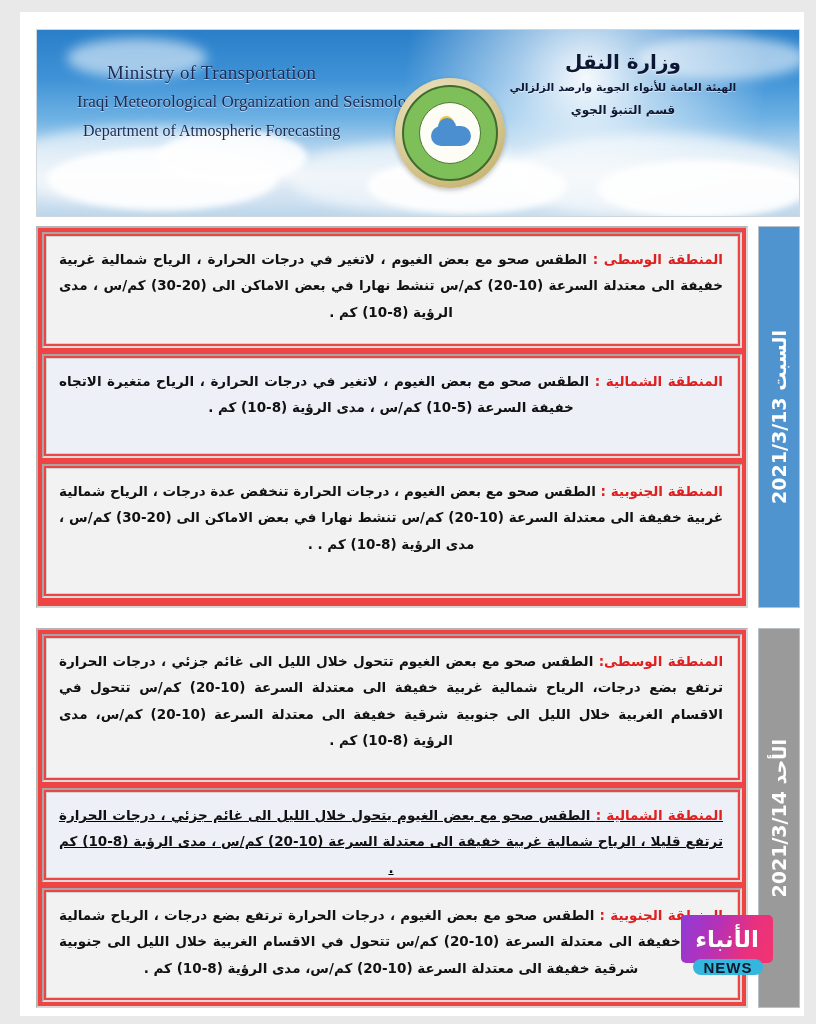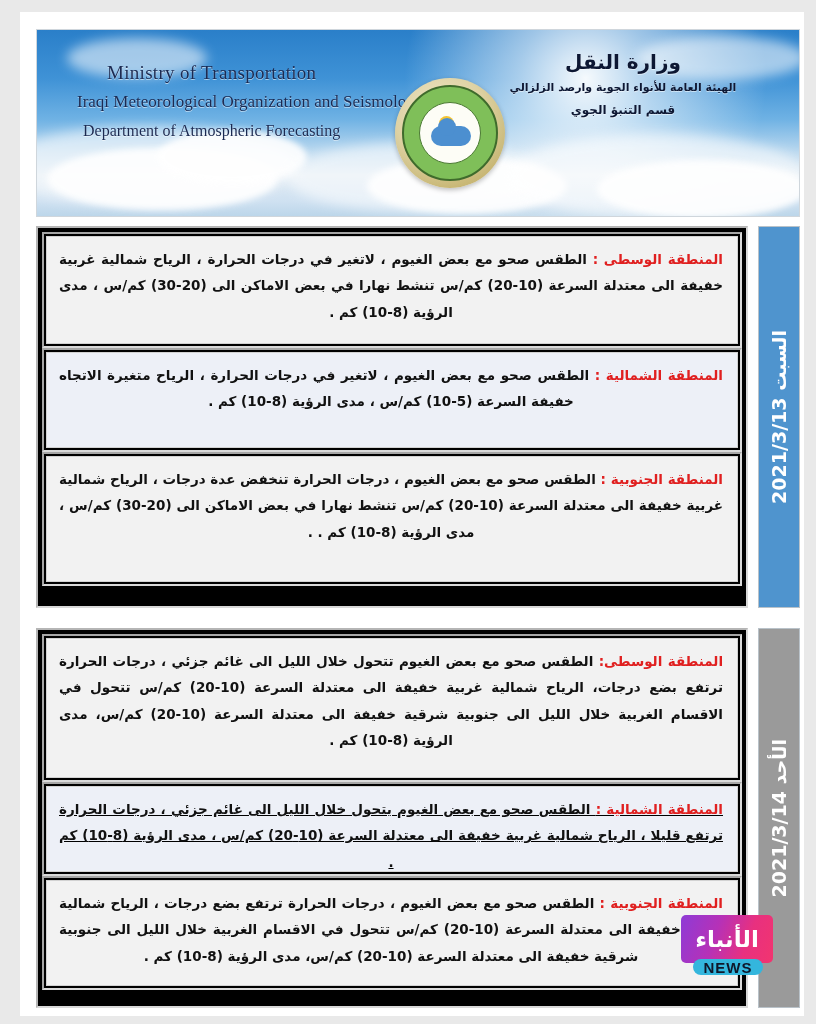--- a/index.html
+++ b/index.html
@@ -165,23 +165,24 @@
   .daytab.blue { background: #4f94ce; }
   .daytab.gray { background: #9a9a9a; }
 
   .blocks {
     flex: 1 1 auto;
     border: 2px solid #b5b5b5;
     border-right-color: #d8d8d8;
     border-bottom-color: #d8d8d8;
     box-sizing: border-box;
     padding: 4px;
-    background: #000000;
+    background: #ef4444;
     display: flex;
     flex-direction: column;
+    gap: 6px;
   }
 
   .fblock {
     border: 2px solid #a6a6a6;
     border-right-color: #d9d9d9;
     border-bottom-color: #d9d9d9;
     box-sizing: border-box;
     padding: 2px;
   }
   .fblock-inner {

